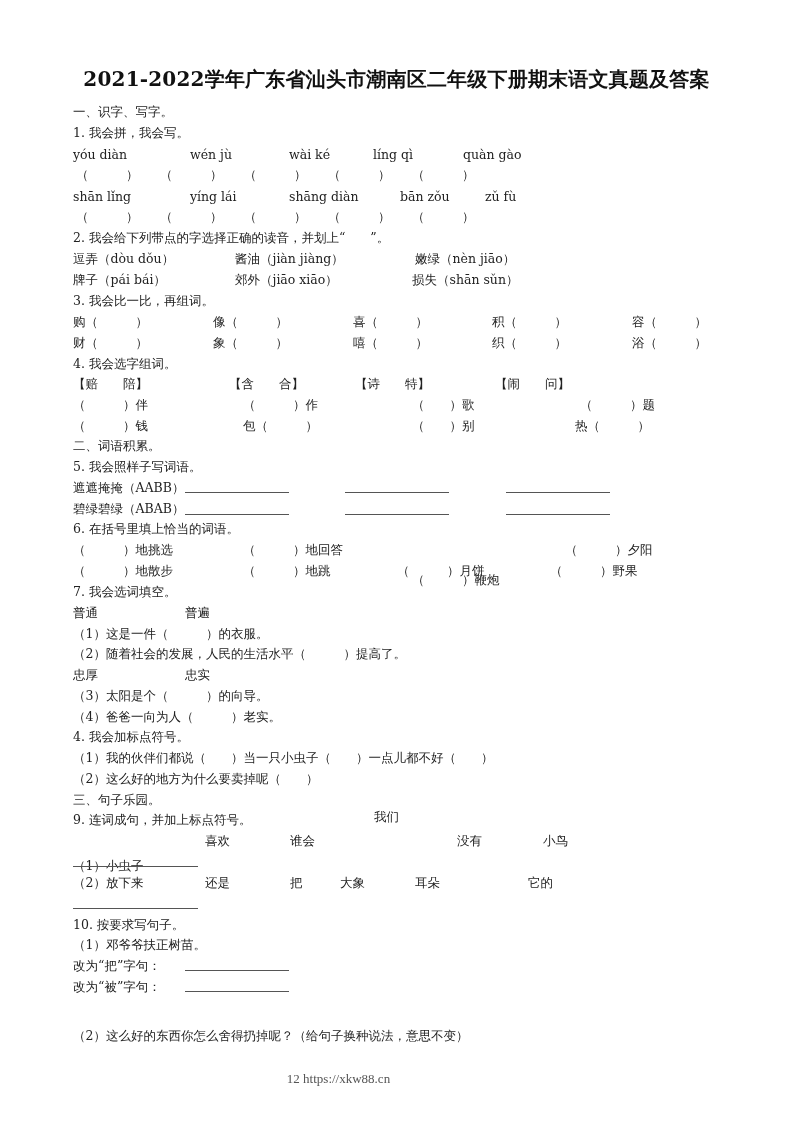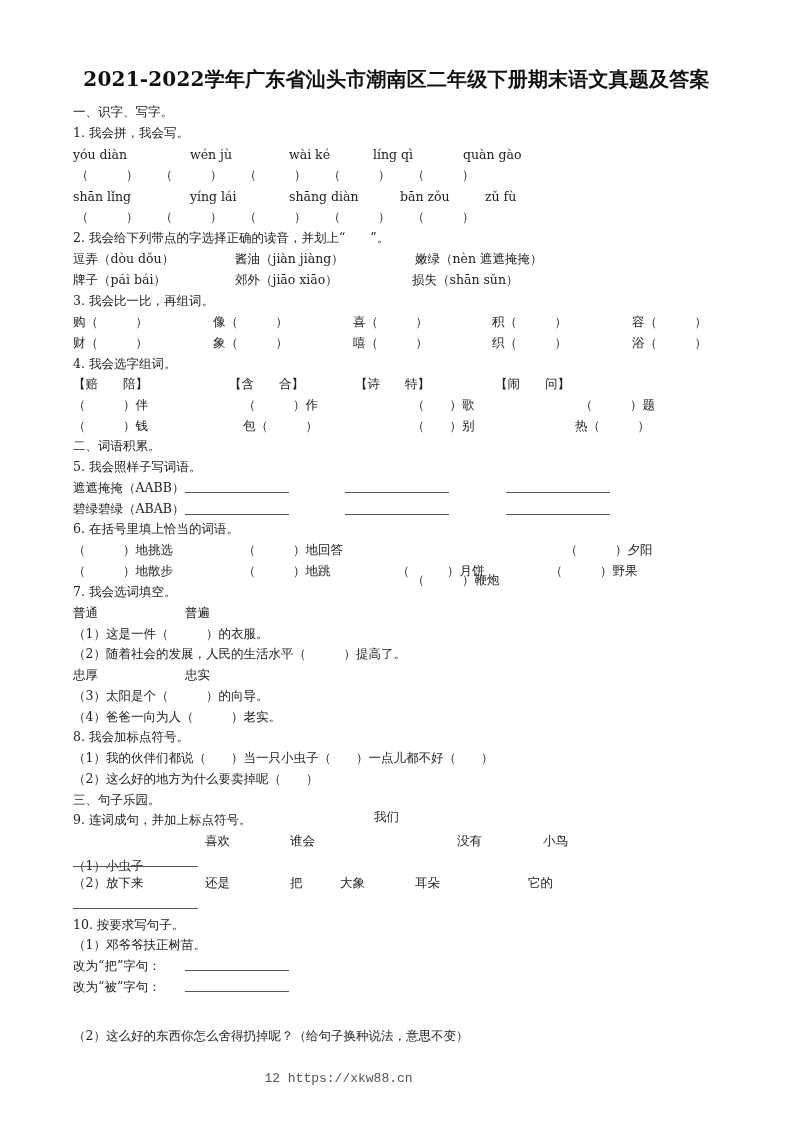--- a/index.html
+++ b/index.html
@@ -4,21 +4,21 @@
 <style>
   html, body { margin: 0; padding: 0; background: #ffffff; }
   body { width: 793px; height: 1122px; position: relative; overflow: hidden;
          font-family: "DejaVu Serif", "Liberation Serif", serif; color: #222; }
   .title { position: absolute; top: 66px; left: 0; width: 793px; text-align: center;
            font-size: 20px; font-weight: bold; color: #111; letter-spacing: 0.2px; }
   .line { position: absolute; left: 73px; font-size: 12.5px; white-space: nowrap; line-height: 16px; }
   .cell { position: absolute; font-size: 12.5px; white-space: nowrap; line-height: 16px; }
   .rule { position: absolute; height: 0; border-top: 1px solid #555; }
   .footer { position: absolute; top: 1071px; left: 0; width: 677px; text-align: center;
-            font-family: Liberation Mono, monospace; font-size: 13px; color: #555; }
+            font-family: Liberation Serif, serif; font-size: 13px; color: #555; }
 </style>
 </head>
 <body>
 
 <div class="title">2021-2022学年广东省汕头市潮南区二年级下册期末语文真题及答案</div>
 
 <div class="line" style="top:104px">一、识字、写字。</div>
 <div class="line" style="top:125px">1. 我会拼，我会写。</div>
 
 <div class="cell" style="top:147px;left:73px">yóu diàn</div>
@@ -41,21 +41,21 @@
 
 <div class="cell" style="top:209px;left:76px">（　　　）</div>
 <div class="cell" style="top:209px;left:160px">（　　　）</div>
 <div class="cell" style="top:209px;left:244px">（　　　）</div>
 <div class="cell" style="top:209px;left:328px">（　　　）</div>
 <div class="cell" style="top:209px;left:412px">（　　　）</div>
 
 <div class="line" style="top:230px">2. 我会给下列带点的字选择正确的读音，并划上“　　”。</div>
 <div class="cell" style="top:251px;left:73px">逗弄（dòu dǒu）</div>
 <div class="cell" style="top:251px;left:235px">酱油（jiàn jiàng）</div>
-<div class="cell" style="top:251px;left:415px">嫩绿（nèn 遮遮掩掩）</div>
+<div class="cell" style="top:251px;left:415px">嫩绿（nèn jiāo）</div>
 <div class="cell" style="top:272px;left:73px">牌子（pái bái）</div>
 <div class="cell" style="top:272px;left:235px">郊外（jiāo xiāo）</div>
 <div class="cell" style="top:272px;left:412px">损失（shān sǔn）</div>
 
 <div class="line" style="top:293px">3. 我会比一比，再组词。</div>
 <div class="cell" style="top:314px;left:73px">购（　　　）</div>
 <div class="cell" style="top:314px;left:213px">像（　　　）</div>
 <div class="cell" style="top:314px;left:353px">喜（　　　）</div>
 <div class="cell" style="top:314px;left:492px">积（　　　）</div>
 <div class="cell" style="top:314px;left:632px">容（　　　）</div>
@@ -104,21 +104,21 @@
 <div class="line" style="top:584px">7. 我会选词填空。</div>
 <div class="cell" style="top:605px;left:73px">普通</div>
 <div class="cell" style="top:605px;left:185px">普遍</div>
 <div class="line" style="top:626px">（1）这是一件（　　　）的衣服。</div>
 <div class="line" style="top:646px">（2）随着社会的发展，人民的生活水平（　　　）提高了。</div>
 <div class="cell" style="top:667px;left:73px">忠厚</div>
 <div class="cell" style="top:667px;left:185px">忠实</div>
 <div class="line" style="top:688px">（3）太阳是个（　　　）的向导。</div>
 <div class="line" style="top:709px">（4）爸爸一向为人（　　　）老实。</div>
 
-<div class="line" style="top:729px">8. 我会加标点符号。</div>
+<div class="line" style="top:729px">4. 我会加标点符号。</div>
 <div class="line" style="top:750px">（1）我的伙伴们都说（　　）当一只小虫子（　　）一点儿都不好（　　）</div>
 <div class="line" style="top:771px">（2）这么好的地方为什么要卖掉呢（　　）</div>
 
 <div class="line" style="top:792px">三、句子乐园。</div>
 
 <div class="line" style="top:812px">9. 连词成句，并加上标点符号。</div>
 <div class="cell" style="top:858px;left:73px">（1）小虫子</div>
 <div class="cell" style="top:833px;left:205px">喜欢</div>
 <div class="cell" style="top:833px;left:290px">谁会</div>
 <div class="cell" style="top:809px;left:374px">我们</div>

